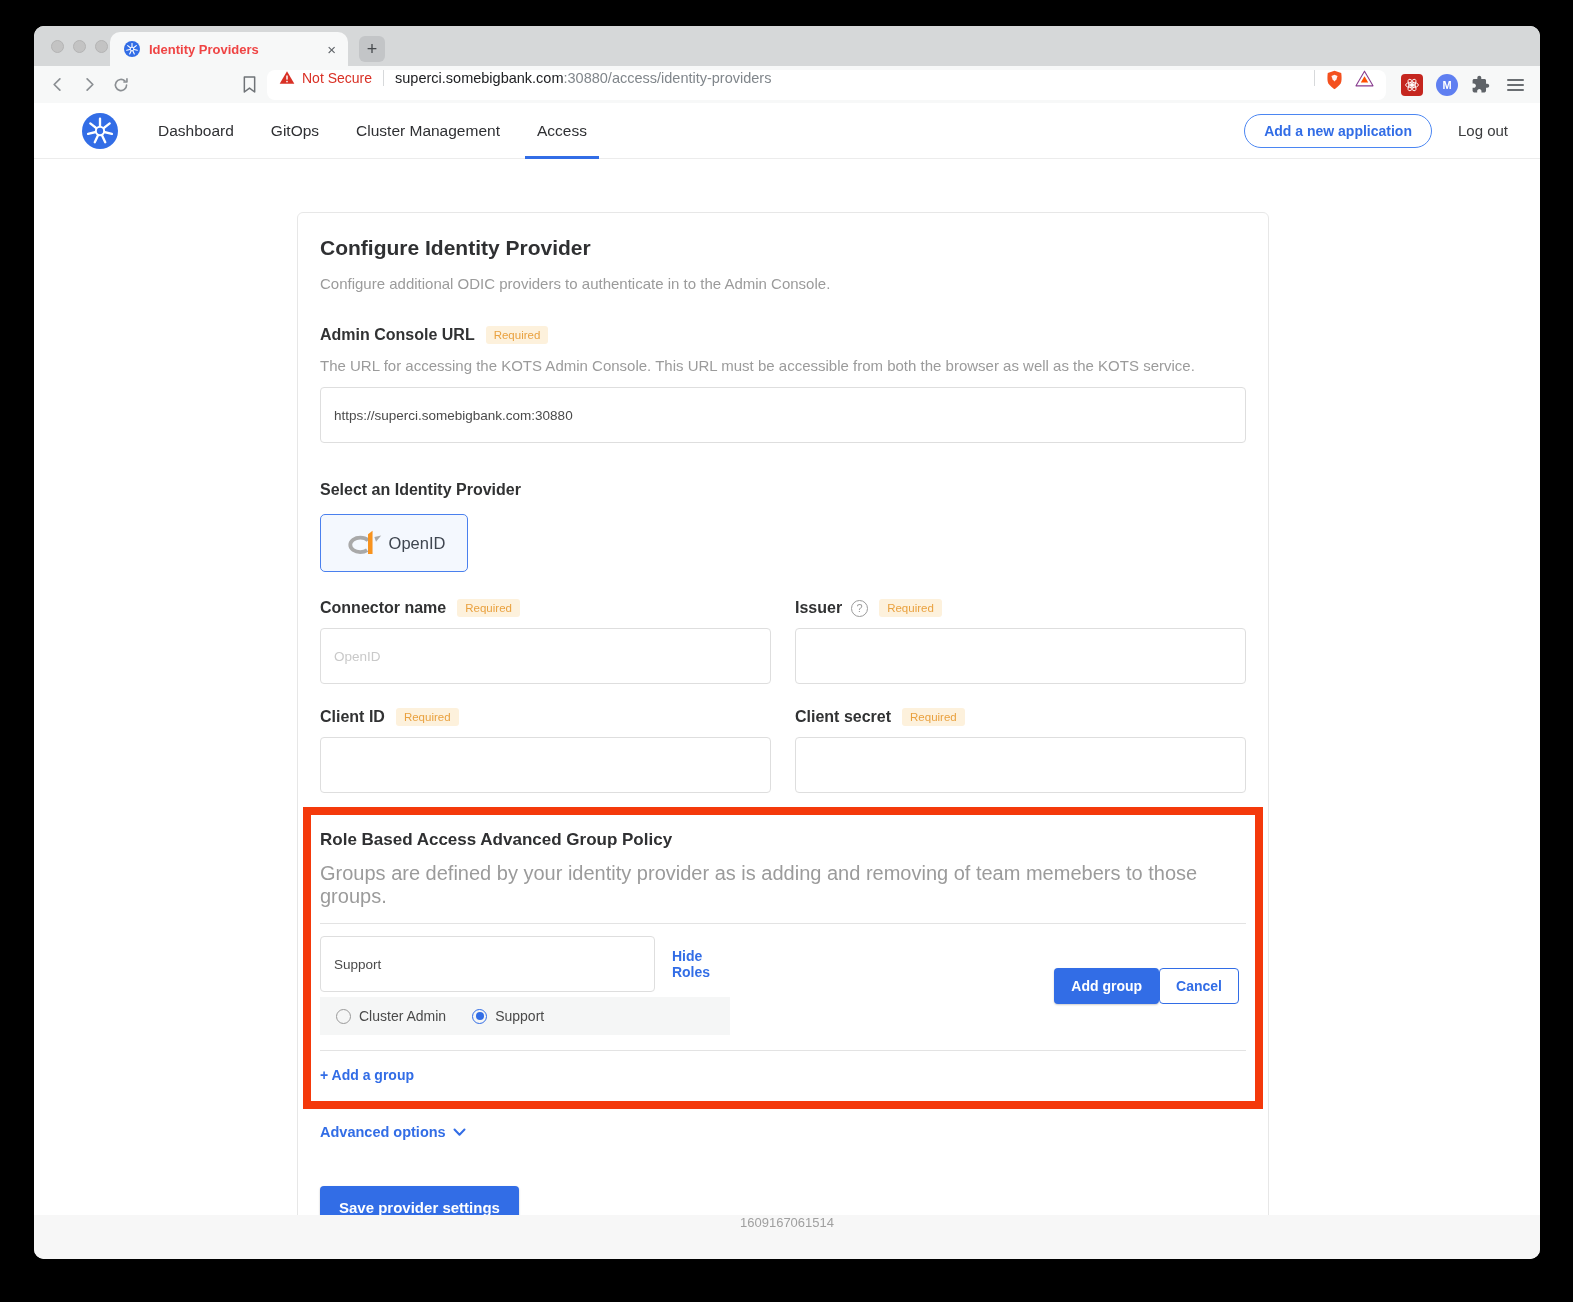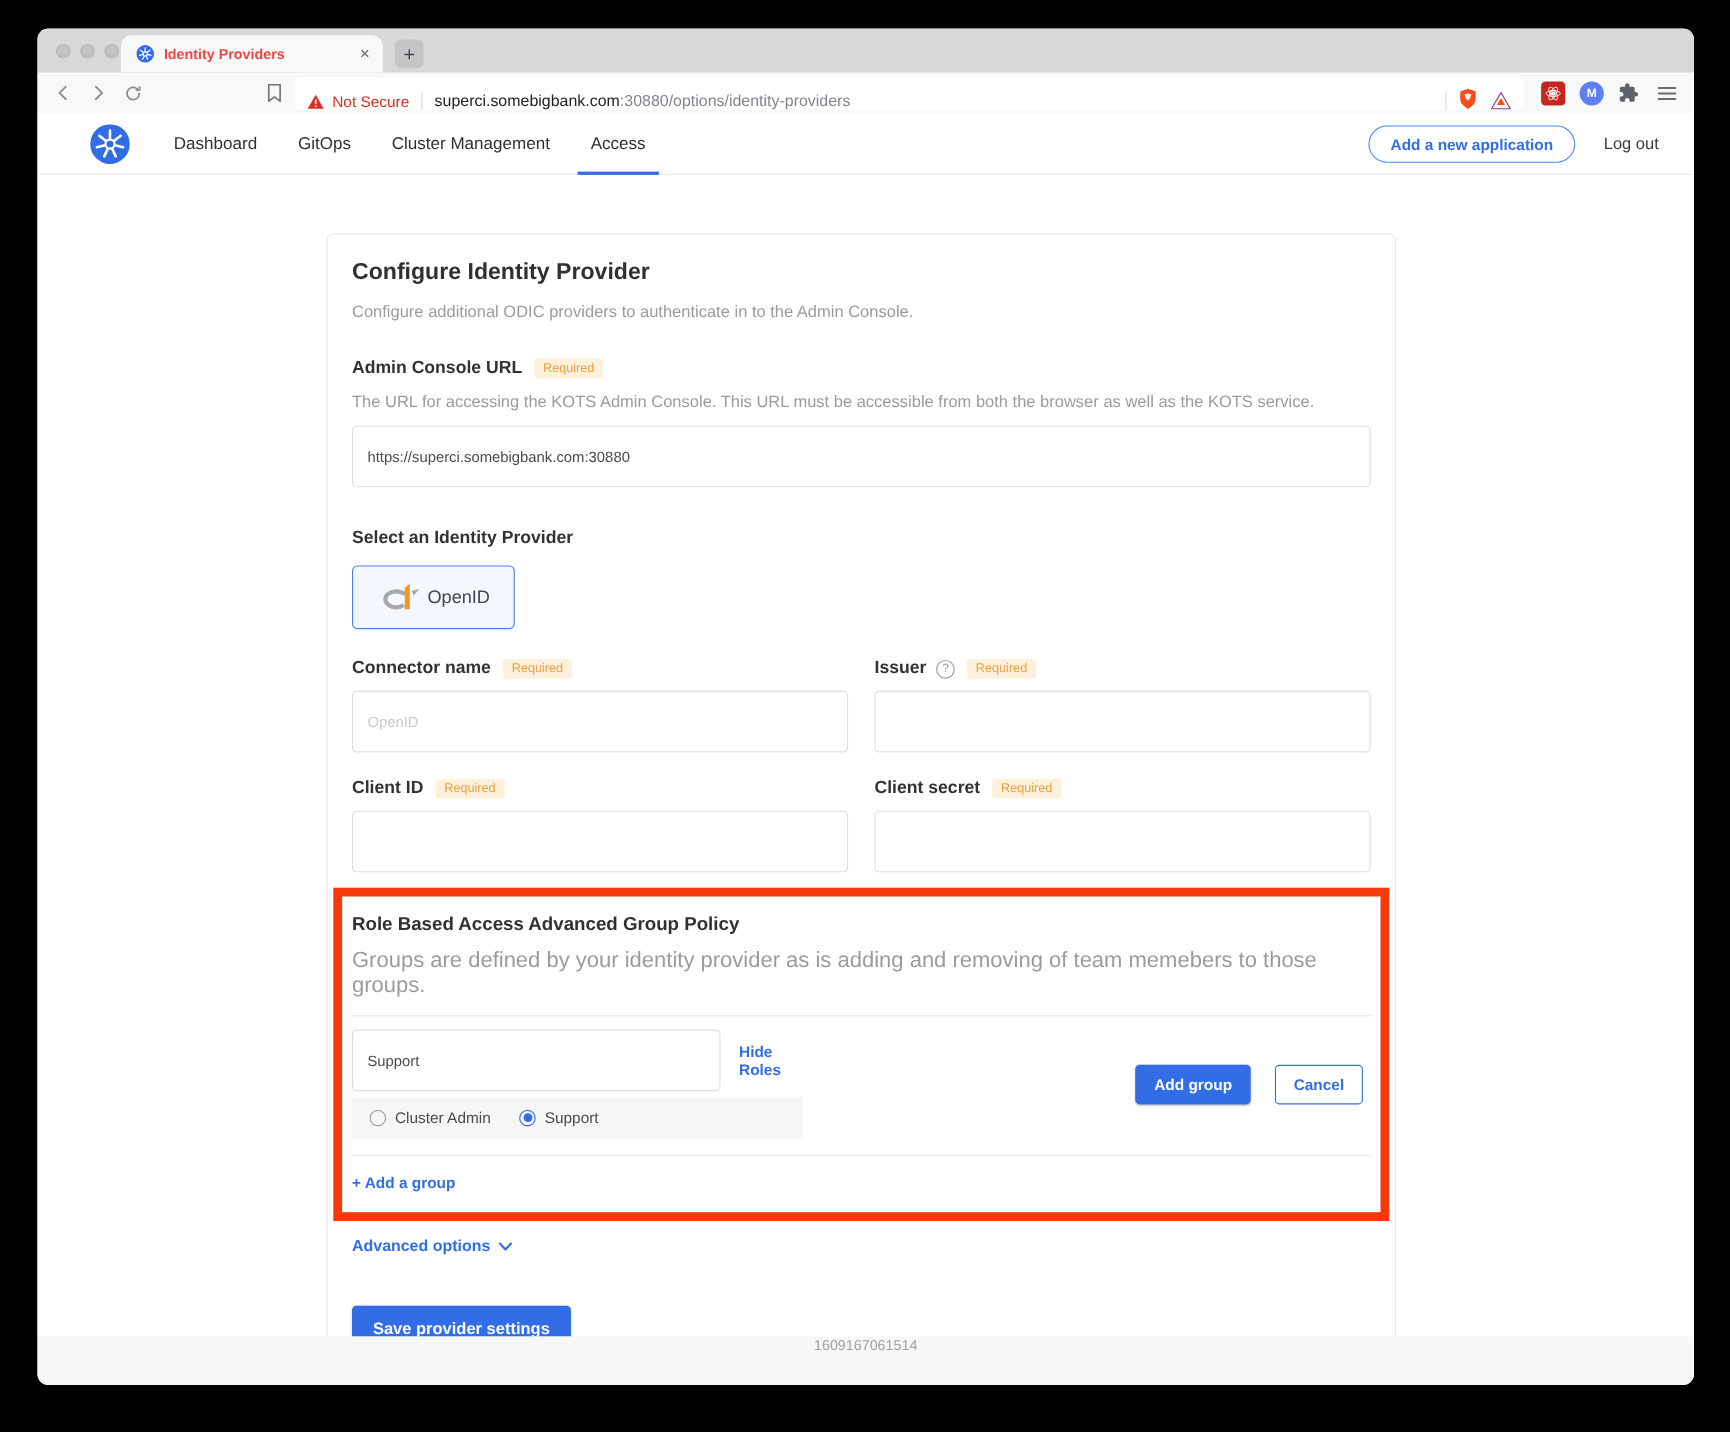--- a/index.html
+++ b/index.html
@@ -30,21 +30,21 @@
   .tab-close{ font-size:15px; color:#5f6368; cursor:default; padding:0 2px;}
   .newtab{ width:26px; height:26px; margin:0 0 4px 11px; background:#c3c5c7; border-radius:6px;
            display:flex; align-items:center; justify-content:center; font-size:18px; color:#46494c;}
 
   
   .toolbar{ height:37px; background:#f7f8f8; display:flex; align-items:center; padding:0 16px 0 14px; flex:0 0 auto;}
   .tool-ic{ display:flex; align-items:center; justify-content:center;}
   .fwd{ margin-left:13px;} .rld{ margin-left:13px;}
   .bookmark{ margin-left:112px;}
   .urlbar{ flex:1; margin-left:10px; height:30px; background:#fff; border-radius:8px;
-           display:flex; align-items:flex-end; padding:0 12px;}
+           display:flex; align-items:flex-start; padding:0 12px;}
   .notsecure{ color:var(--not-secure-red); font-size:14px; margin-left:7px; white-space:nowrap;}
   .vdiv{ width:1px; height:16px; background:#d7d9db; margin:0 11px;}
   .url{ font-size:14.5px; color:#80868b; flex:1; white-space:nowrap; overflow:hidden;}
   .url b{ color:#202124; font-weight:normal;}
   .ext-icons{ display:flex; align-items:center; gap:13px; margin-left:15px;}
   .ext-red{ width:22px; height:22px; background:#c5261f; border-radius:4px; display:flex; align-items:center; justify-content:center;}
   .avatar-m{ width:22px; height:22px; border-radius:50%; background:#5f7ff1; color:#fff; font-size:11px; font-weight:bold;
              display:flex; align-items:center; justify-content:center;}
   .hamburger{ display:flex; flex-direction:column; gap:3px; margin-left:4px;}
   .hamburger span{ width:17px; height:2px; background:#6a6e72; border-radius:1px;}
@@ -96,21 +96,21 @@
   .group-row{ display:flex; align-items:flex-start; margin-top:12px;}
   .group-col{ display:flex; flex-direction:column;}
   .input-line{ display:flex; align-items:center; gap:17px;}
   .group-input{ width:330px; height:35px;}
   .link{ color:var(--accent-blue); font-size:14px; font-weight:bold; cursor:default;}
   .roles-box{ margin-top:5px; width:410px; background:#f5f6f6; padding:11px 16px; display:flex; gap:26px;}
   .radio{ display:flex; align-items:center; gap:8px; font-size:14px; color:#4a4a4a;}
   .rdot{ width:15px; height:15px; border-radius:50%; border:1.5px solid #9a9a9a; position:relative; flex:0 0 auto;}
   .radio.selected .rdot{ border-color:var(--accent-blue);}
   .radio.selected .rdot::after{ content:''; position:absolute; inset:2.5px; background:var(--accent-blue); border-radius:50%;}
-  .group-actions{ margin-left:auto; align-self:center; display:flex; align-items:center; gap:22px; margin-right:7px;}
+  .group-actions{ margin-left:auto; align-self:center; display:flex; align-items:center; margin-right:7px;}
   .btn-primary{ background:var(--accent-blue); color:#fff; font-weight:bold; font-size:14px; padding:10px 17px;
                 border-radius:4px; border:none; font-family:inherit; box-shadow:0 1px 2px rgba(0,0,0,.2);}
   .btn-outline{ background:#fff; color:var(--accent-blue); font-weight:bold; font-size:14px; padding:9px 16px;
                 border-radius:4px; border:1px solid var(--accent-blue); font-family:inherit;}
   .add-group-link{ margin-top:16px; display:inline-block;}
 
   .advanced{ margin-top:15px; display:flex; align-items:center; gap:7px;}
   .advanced .link{ font-size:14.5px;}
   .save-btn{ margin-top:46px; background:var(--accent-blue); color:#fff; font-weight:bold; font-size:15px;
              padding:13px 19px; border-radius:4px; border:none; font-family:inherit; box-shadow:0 1px 2px rgba(0,0,0,.25);}
@@ -177,21 +177,21 @@
     <div class="urlbar">
       <span class="tool-ic">
         <svg width="16" height="15" viewBox="0 0 24 22">
             <path d="M12 1.5 L23 20.5 H1 Z" fill="#d93025"></path>
             <rect x="10.9" y="8" width="2.2" height="6.2" fill="#fff"></rect>
             <rect x="10.9" y="16" width="2.2" height="2.2" fill="#fff"></rect>
           </svg>
       </span>
       <span class="notsecure">Not Secure</span>
       <span class="vdiv"></span>
-      <span class="url"><b>superci.somebigbank.com</b><span>:30880/options/identity-providers</span></span>
+      <span class="url"><b>superci.somebigbank.com</b><span>:30880/access/identity-providers</span></span>
       <span class="vdiv"></span>
       <span class="tool-ic">
         <svg width="17" height="20" viewBox="0 0 24 28">
             <path d="M12 1 L21.5 4 C21.5 4 23 14 20.8 18.6 C18.8 22.5 12 27 12 27 C12 27 5.2 22.5 3.2 18.6 C1 14 2.5 4 2.5 4 Z" fill="#f4501e"></path>
             <path d="M12 6.5 L16.3 8.3 L14.8 13 L12 16.2 L9.2 13 L7.7 8.3 Z" fill="#fff" opacity="0.93"></path>
           </svg>
       </span>
       <span class="tool-ic" style="margin-left:12px">
         <svg width="19" height="17" viewBox="0 0 24 22">
             <path d="M12 1.5 L23 20.5 H1 Z" fill="#fdfdfd" stroke="#883c8e" stroke-width="1.4" stroke-linejoin="round"></path>

